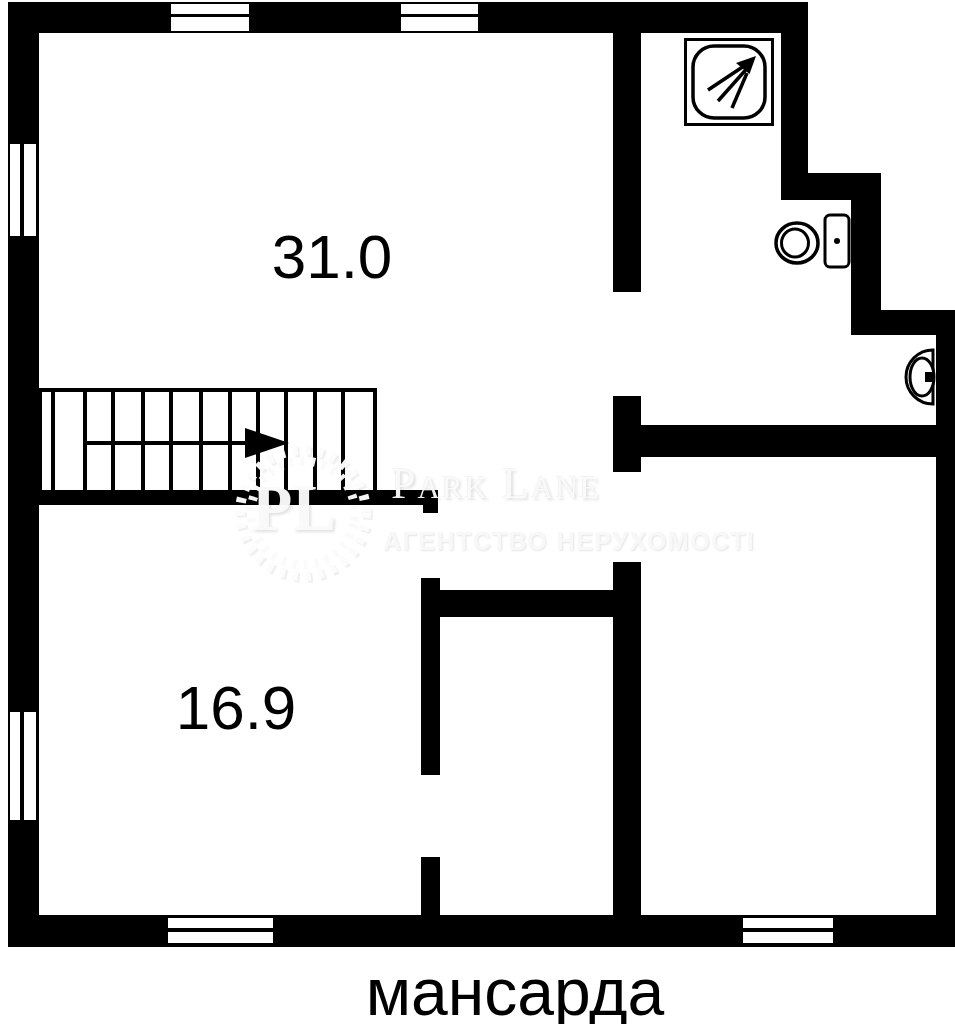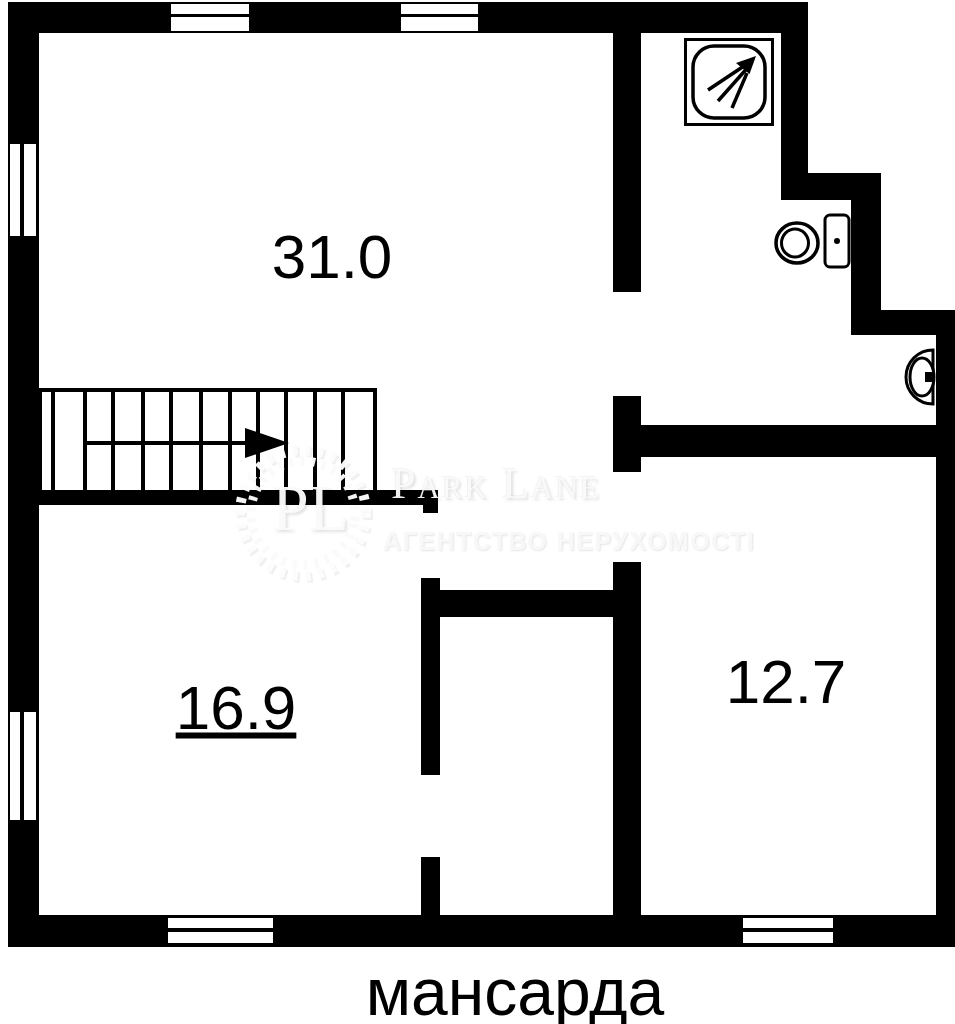--- a/index.html
+++ b/index.html
@@ -47,26 +47,27 @@
     left:375px;top:527px;
     font-family:"Liberation Sans", sans-serif;
     font-weight:bold;
     font-size:25px;
     letter-spacing:1.5px;
     color:rgba(248,248,248,0.96);
     text-shadow:1px 1px 2px rgba(0,0,0,0.10);
     white-space:nowrap;
   }
   .wm-monogram{
-    left:264px;top:470px;
+    left:244px;top:470px;
     font-family:"Liberation Serif", serif;
     font-size:66px;
     color:rgba(250,250,250,0.97);
     text-shadow:2px 2px 3px rgba(0,0,0,0.12);
     white-space:nowrap;
+    font-weight:bold;
   }
   .wm-wreath{left:222px;top:440px;}
 </style>
 </head>
 <body>
 
 <div id="plan">
 
   <div class="wall" style="left:0;top:2px;width:800px;height:31px;"></div>
   <div class="wall" style="left:0;top:2px;width:31px;height:945px;"></div>
@@ -143,22 +144,21 @@
     <ellipse cx="25" cy="31" rx="13.5" ry="14" fill="#ffffff" stroke="#000000" stroke-width="3"></ellipse>
   </svg>
 
   <svg class="fixture" style="left:890px;top:345px;" width="40" height="64" viewBox="0 0 40 64">
     <path d="M35,5 A27,27 0 0 0 35,59 Z" fill="#ffffff" stroke="#000000" stroke-width="3"></path>
     <ellipse cx="24" cy="32" rx="12" ry="19" fill="#ffffff" stroke="#000000" stroke-width="3"></ellipse>
     <rect x="27" y="27" width="10" height="10" fill="#000000"></rect>
   </svg>
 
   <div class="room-label" style="left:324px;top:256px;">31.0</div>
-  <div class="room-label" style="left:228px;top:707px;text-decoration:underline;">16.9</div>
-  <div class="room-label" style="left:778px;top:681px;">12.7</div>
+  <div class="room-label" style="left:228px;top:707px;">16.9</div>
 
   <div class="floor-label" style="left:507px;top:992px;">мансарда</div>
 
   <svg class="wm wm-wreath" width="146" height="146" viewBox="0 0 146 146">
     <circle cx="75" cy="75" r="63" fill="none" stroke="rgba(0,0,0,0.06)" stroke-width="10" stroke-dasharray="5 8"></circle>
     <circle cx="73" cy="73" r="63" fill="none" stroke="rgba(252,252,252,0.97)" stroke-width="10" stroke-dasharray="5 8"></circle>
     <circle cx="73" cy="73" r="52" fill="none" stroke="rgba(250,250,250,0.97)" stroke-width="9" stroke-dasharray="4 7" transform="rotate(12 73 73)"></circle>
   </svg>
   <div class="wm wm-monogram">PL</div>
   <div class="wm wm-brand">Park Lane</div>

